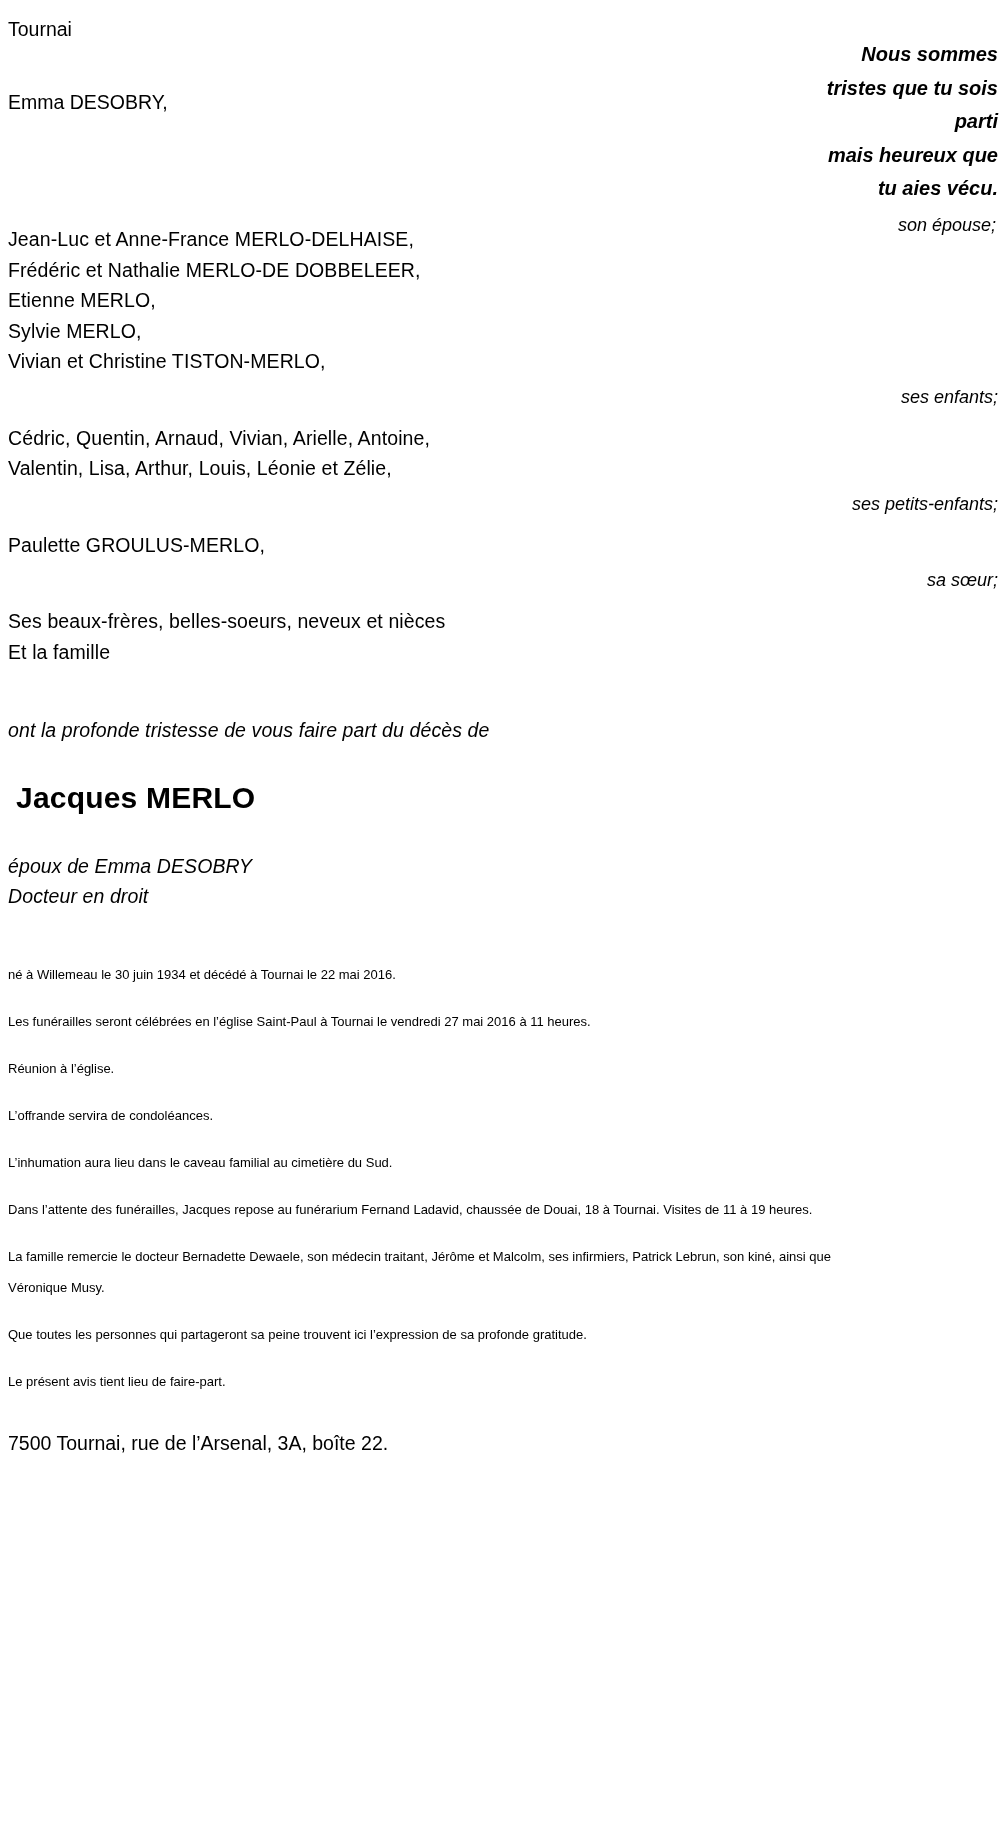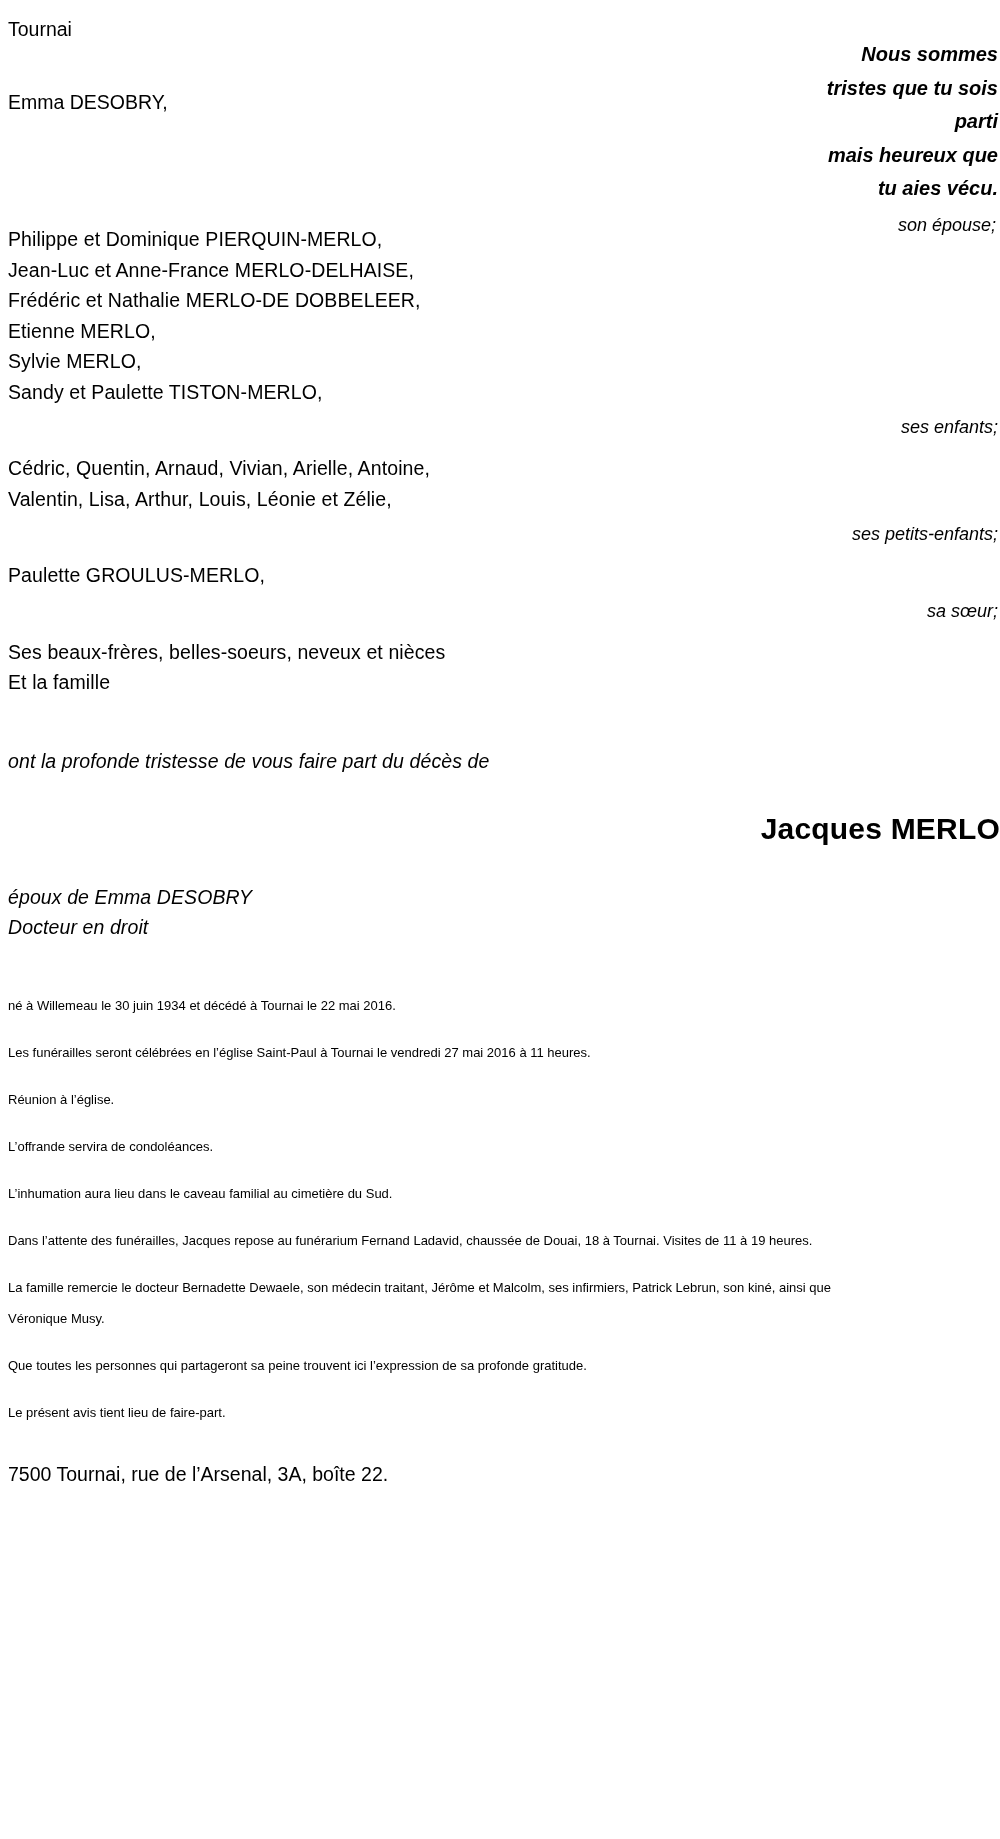--- a/index.html
+++ b/index.html
@@ -100,21 +100,20 @@
     margin-top: 6px;
   }
 
   
   .deceased {
     padding-left: 16px;
     font-size: 30px;
     font-weight: bold;
     line-height: 38px;
     letter-spacing: 0.2px;
-    text-align: right;
   }
 
   
   .para {
     padding-left: 8px;
     width: 860px;
     font-size: 13px;
     line-height: 31px;
     margin-bottom: 16px;
   }
@@ -140,26 +139,25 @@
       <span class="poem-line">tristes que tu sois</span>
       <span class="poem-line">parti</span>
       <span class="poem-line">mais heureux que</span>
       <span class="poem-line">tu aies vécu.</span>
       <div class="attrib">son épouse;</div>
     </div>
   </div>
 
   <div class="group">
     <div class="names">
-      <div class="line">Philippe et Dominique PIERQUIN-MERLO,</div>
       <div class="line">Jean-Luc et Anne-France MERLO-DELHAISE,</div>
       <div class="line">Frédéric et Nathalie MERLO-DE DOBBELEER,</div>
       <div class="line">Etienne MERLO,</div>
       <div class="line">Sylvie MERLO,</div>
-      <div class="line">Sandy et Paulette TISTON-MERLO,</div>
+      <div class="line">Vivian et Christine TISTON-MERLO,</div>
     </div>
     <div class="relation">ses enfants;</div>
   </div>
 
   <div class="gap-sm"></div>
 
   <div class="group">
     <div class="names">
       <div class="line">Cédric, Quentin, Arnaud, Vivian, Arielle, Antoine,</div>
       <div class="line">Valentin, Lisa, Arthur, Louis, Léonie et Zélie,</div>

